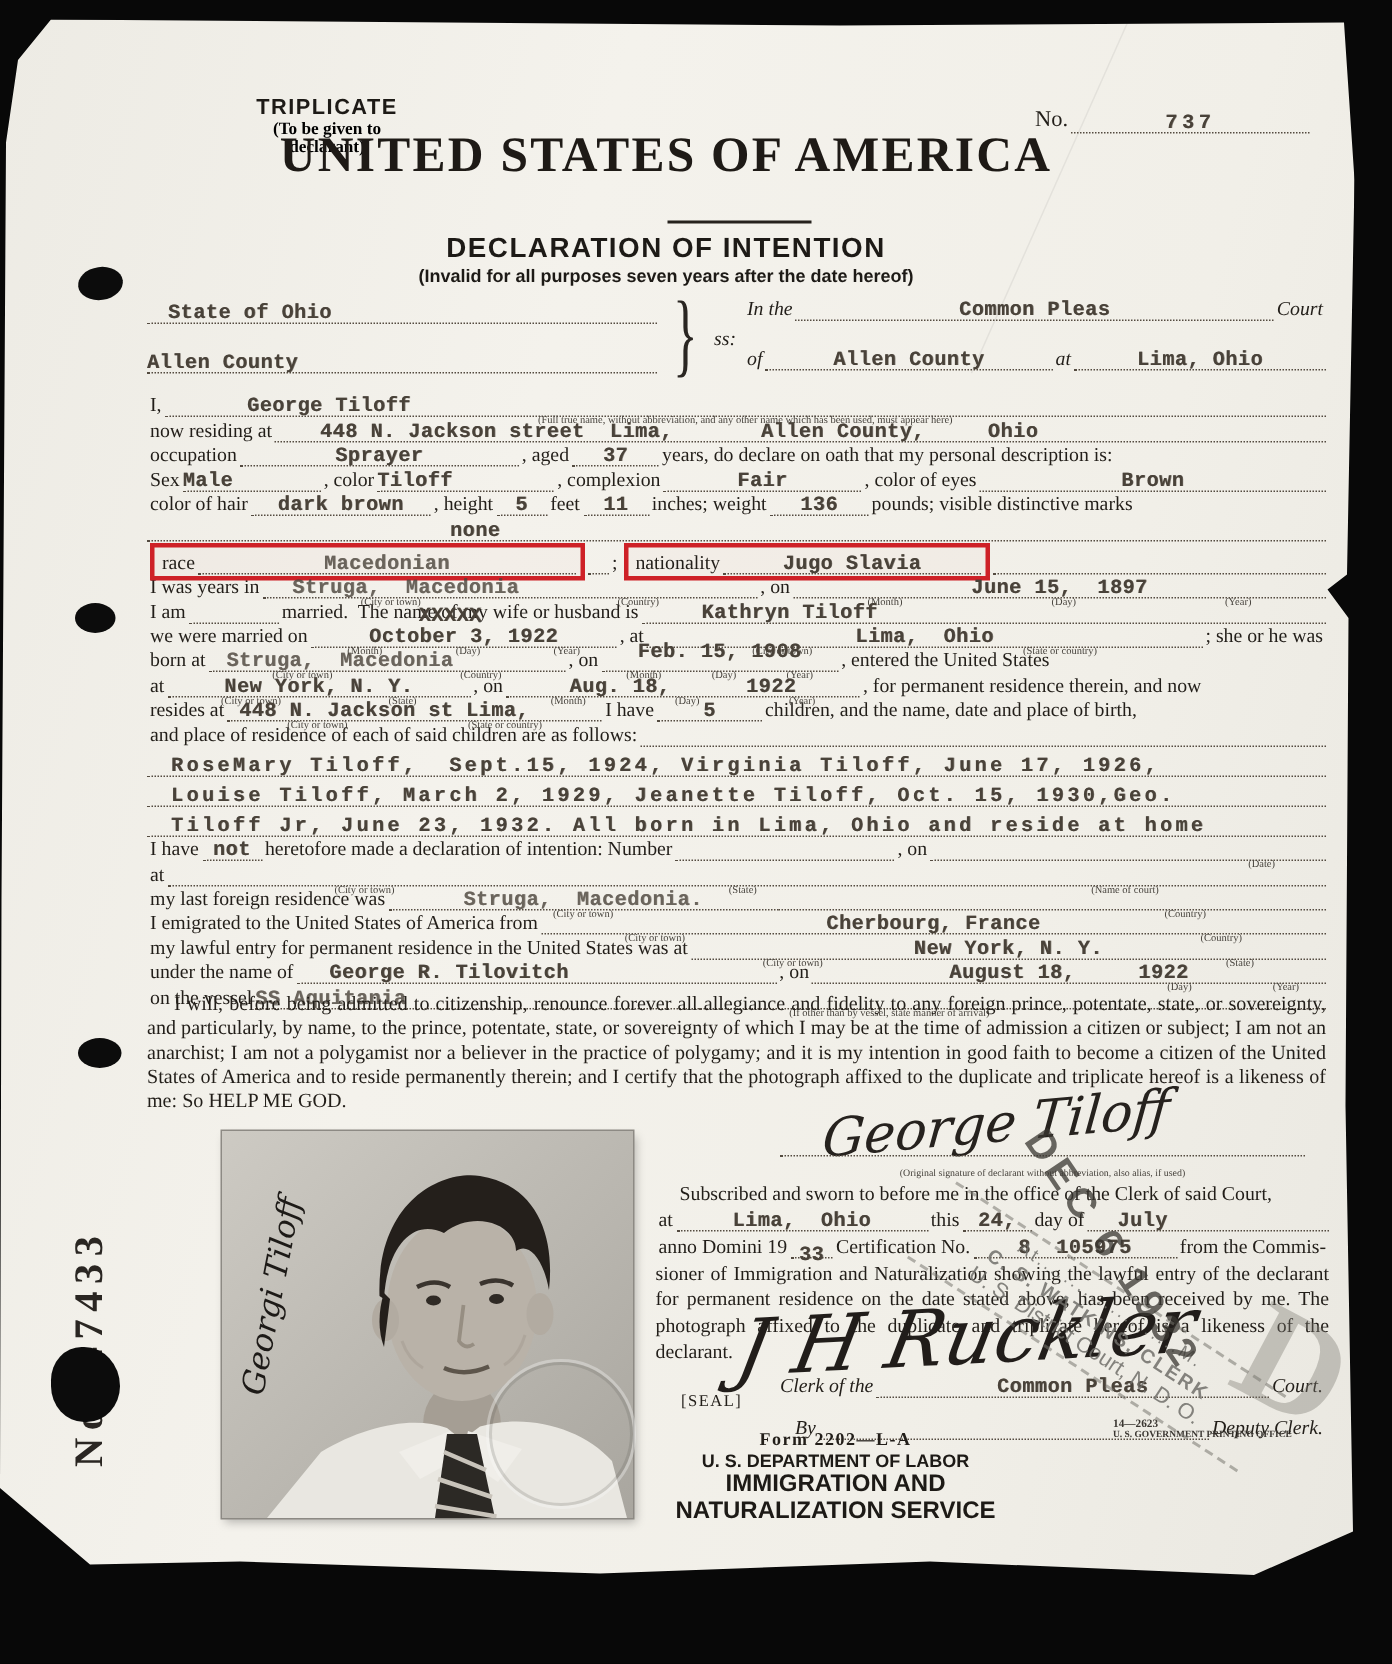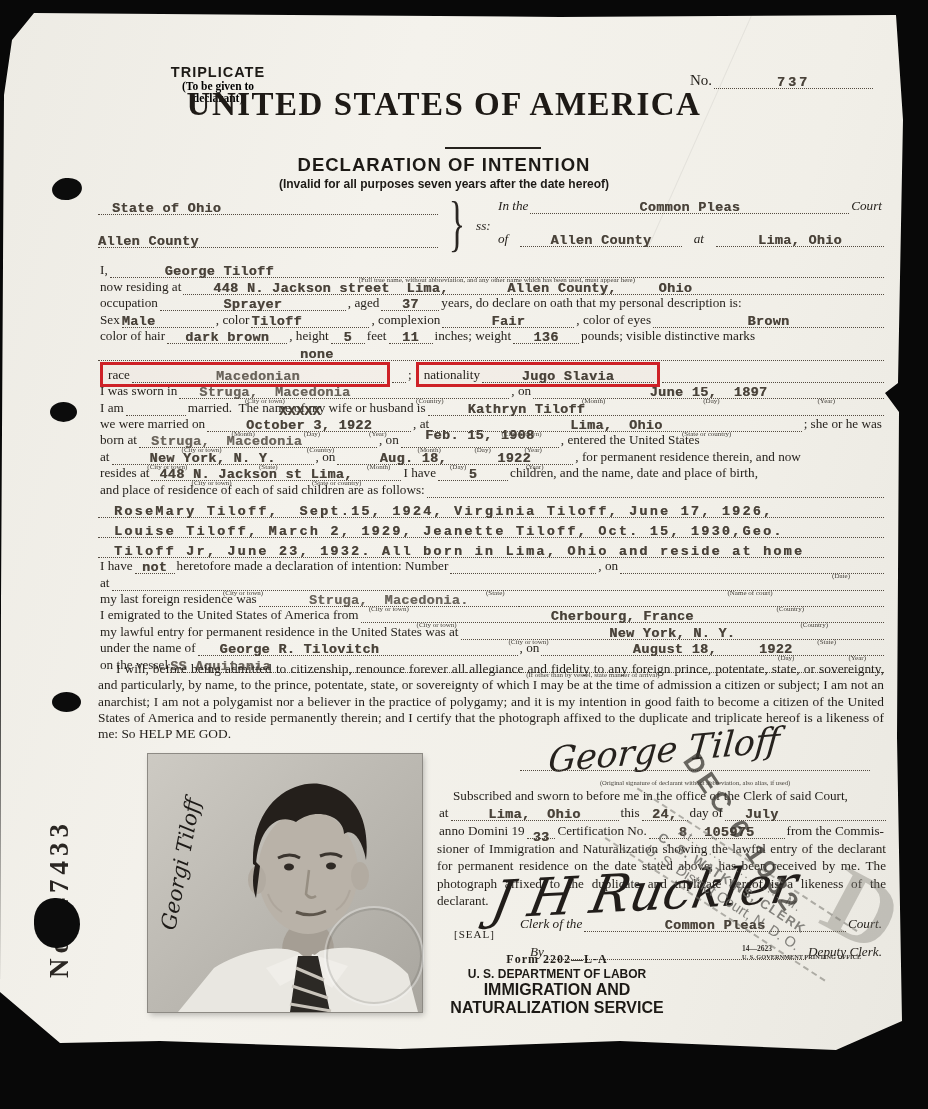--- a/index.html
+++ b/index.html
@@ -77,21 +77,21 @@
     </div>
     <div class="abs" style="left:344px;top:-10px;font-size:62px;transform:scaleX(.55);color:#2a2622;">}</div>
     <div class="abs it p" style="left:376px;top:20px;">ss:</div>
     <div class="abs" style="left:398px;top:0;right:0;display:flex;align-items:flex-end;">
       <span class="p it">In the</span>
       <span class="bl fx">
             <span class="t">Common Pleas</span>
           </span>
       <span class="p it">Court</span>
     </div>
-    <div class="abs" style="left:398px;top:33px;right:0;display:flex;align-items:flex-end;gap:10px;">
+    <div class="abs" style="left:398px;top:33px;right:0;display:flex;align-items:flex-end;">
       <span class="p it">of</span>
       <span class="bl fx">
             <span class="t">Allen County</span>
           </span>
       <span class="p it">at</span>
       <span class="bl" style="width:168px;">
             <span class="t">Lima, Ohio</span>
           </span>
     </div>
   </div>
@@ -154,21 +154,21 @@
       <span class="bl" style="width:14px;"></span>
       <span class="p">;</span>
       <span class="rbx">
         <span class="p">nationality</span>
         <span class="bl" style="width:172px;"><span class="t">Jugo Slavia</span></span>
       </span>
       <span class="bl fx"></span>
     </div>
 
     <div class="fline">
-      <span class="p">I was sworn in</span>
+      <span class="p">I was years in</span>
       <span class="bl" style="width:330px;justify-content:flex-start;">
         <span class="t t-fade" style="margin-left:20px;">Struga,  Macedonia</span>
         <span class="caps"><span class="cap">(City or town)</span><span class="cap">(Country)</span></span>
       </span>
       <span class="p">, on</span>
       <span class="bl fx">
         <span class="t">June 15,  1897</span>
         <span class="caps"><span class="cap">(Month)</span><span class="cap">(Day)</span><span class="cap">(Year)</span></span>
       </span>
     </div>

